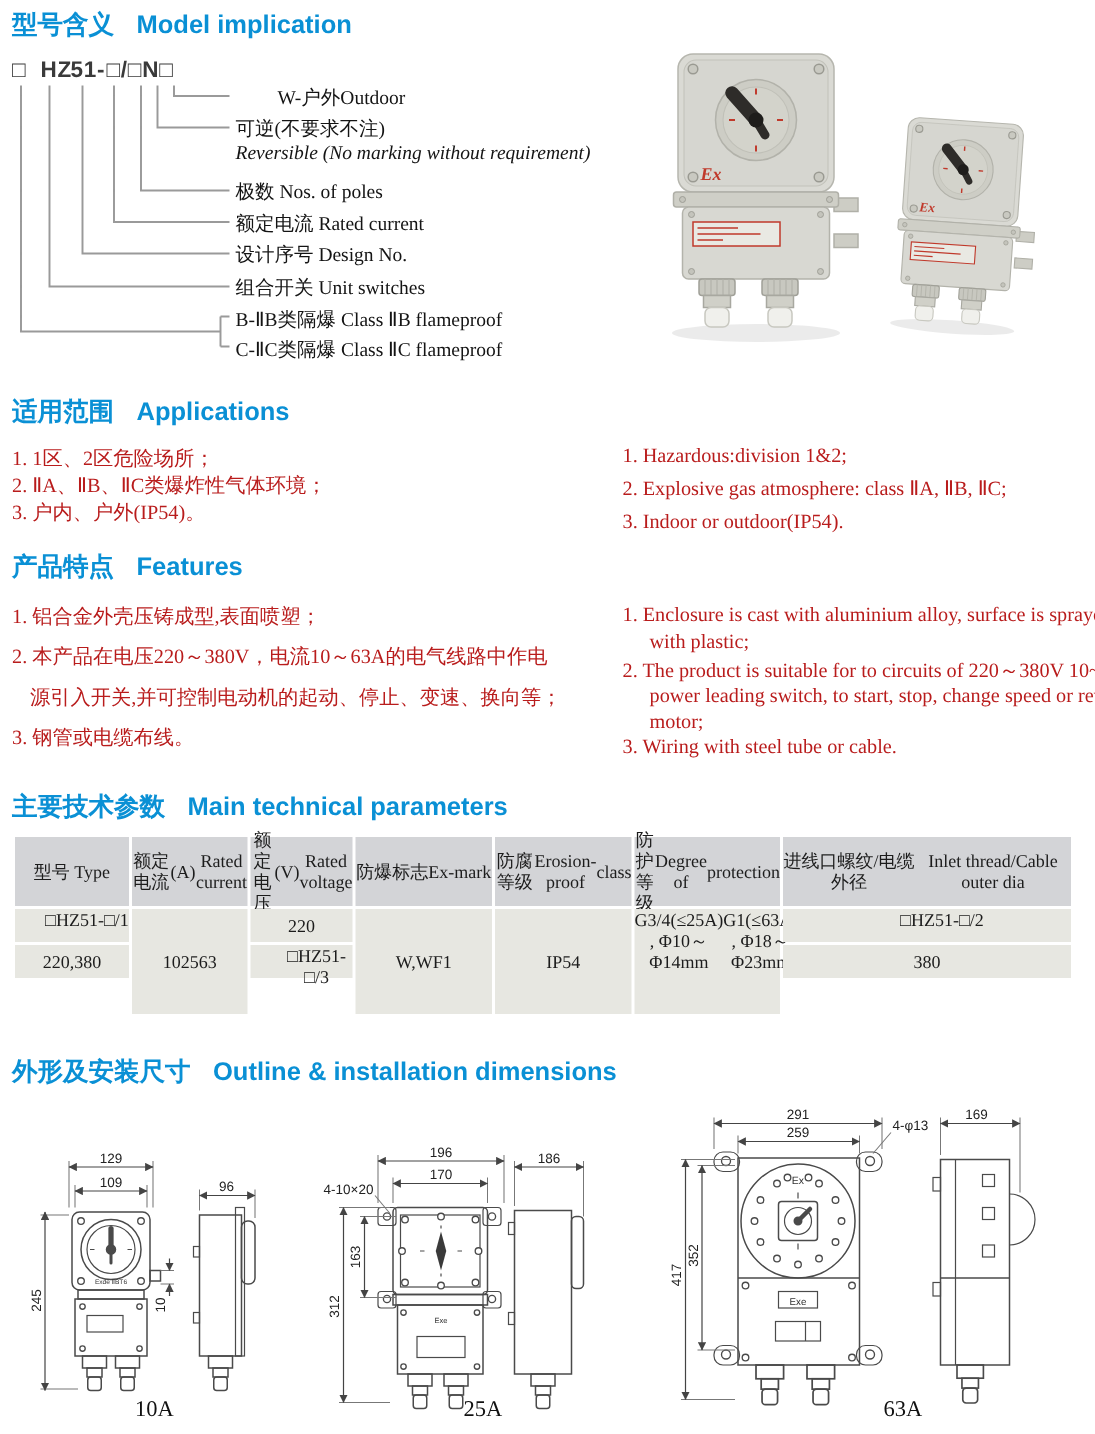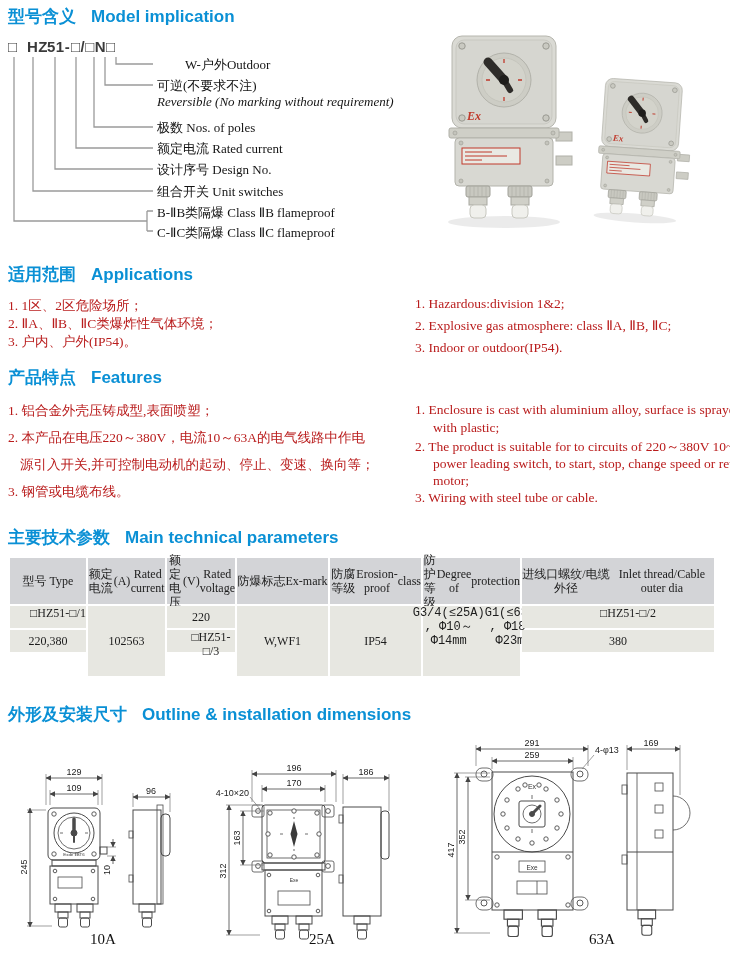--- a/index.html
+++ b/index.html
@@ -24,21 +24,21 @@
   .tbl{position:absolute;left:10px;top:558px;display:grid;
        grid-template-columns:76px 77px 68px 91px 91px 97px 192px;
        grid-template-rows:46px 22px 22px 22px;gap:2px;background:#fff;
        font-family:"Liberation Serif",serif;font-size:12px;color:#1c1c1c;}
   .tbl>div{display:flex;flex-direction:row;align-items:center;justify-content:center;
            text-align:center;line-height:1.18;}
   .tbl .h{background:#d3d4d7;}
   .tbl .c{background:#e7e7e1;}
   .tbl .span3{grid-row:span 3;}
   .tbl .type{align-items:flex-start;padding-left:20px;box-sizing:border-box;}
-  .tbl .left{align-items:flex-start;padding-left:12px;box-sizing:border-box;font-family:Liberation Mono, monospace;}
+  .tbl .left{align-items:flex-start;padding-left:12px;box-sizing:border-box;}
 </style>
 </head>
 <body>
 
 <div class="page">
 
   <div class="title" style="left:8px;top:5px;">
     <span>型号含义</span><span class="en">Model implication</span>
   </div>
   <div class="title" style="left:8px;top:263px;">

